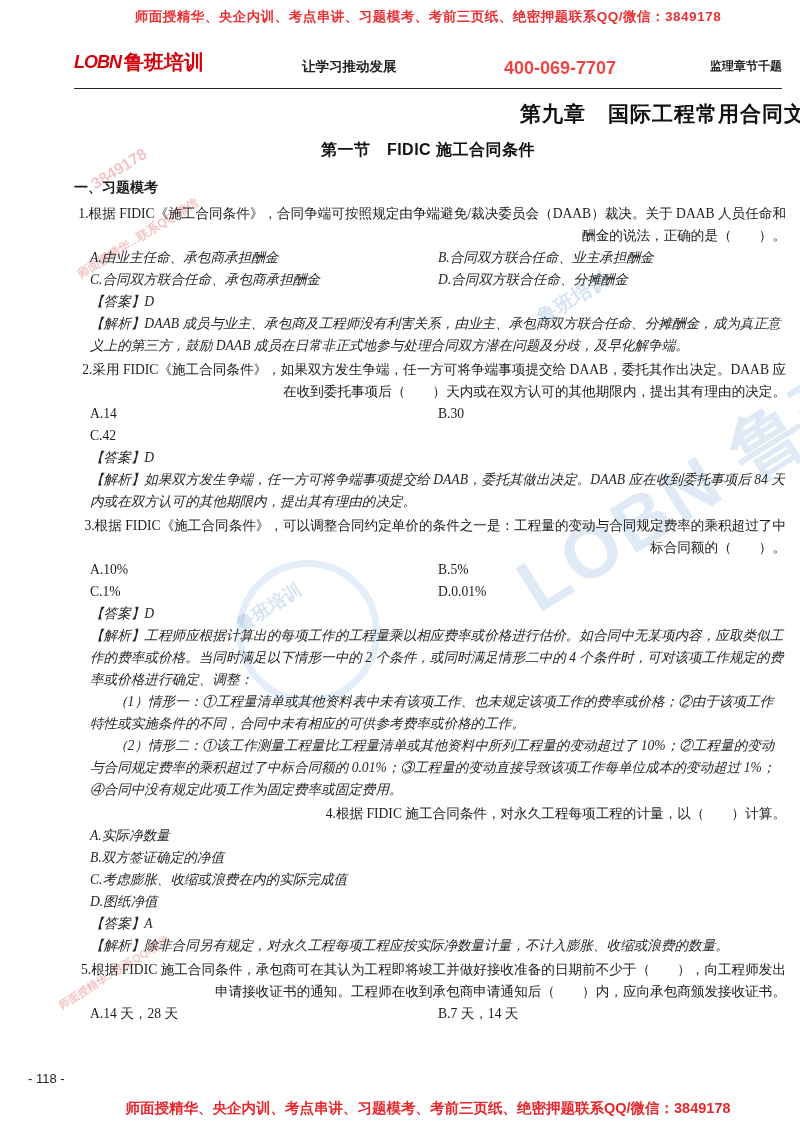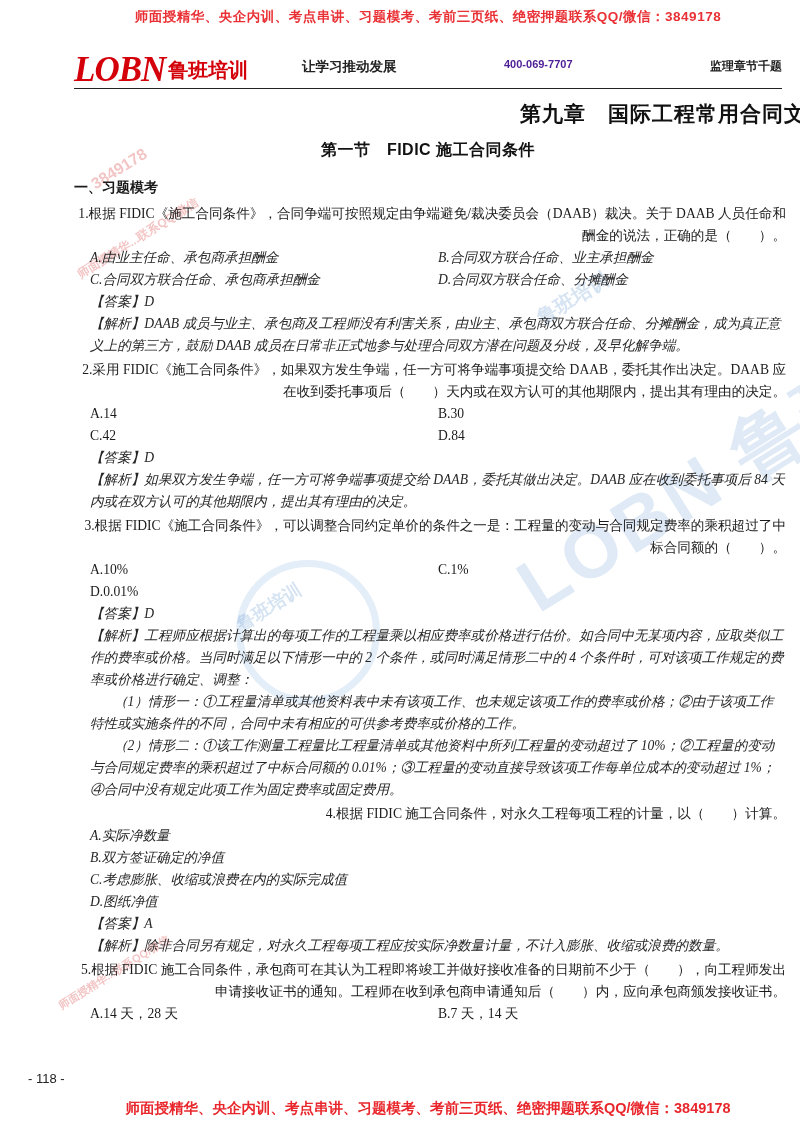--- a/index.html
+++ b/index.html
@@ -50,24 +50,24 @@
     height: 34px;
   }
   .logo-wrap {
     position: absolute;
     left: 0;
     top: 0;
     display: flex;
     align-items: center;
   }
   .logo-lobn {
-    font-family: Liberation Serif, serif;
+    font-family: Liberation Sans, sans-serif;
     font-weight: bold;
     font-style: italic;
-    font-size: 35px;
+    font-size: 18px;
     color: #d4000a;
     letter-spacing: -1px;
     line-height: 1;
   }
   .logo-cn {
     font-family: "Liberation Sans", sans-serif;
     font-weight: bold;
     font-size: 20px;
     color: #d4000a;
     margin-left: 3px;
@@ -80,23 +80,23 @@
     font-family: "Liberation Sans", sans-serif;
     font-size: 13.5px;
     font-weight: bold;
     color: #222;
   }
   .header-phone {
     position: absolute;
     left: 430px;
     top: 6px;
     font-family: "Liberation Sans", sans-serif;
-    font-size: 11px;
-    font-weight: bold;
-    color: #4c1d95;
+    font-size: 18px;
+    font-weight: bold;
+    color: #ef4444;
   }
   .header-right {
     position: absolute;
     right: 0;
     top: 6px;
     font-family: "Liberation Sans", sans-serif;
     font-size: 12px;
     font-weight: bold;
     color: #222;
   }
@@ -285,28 +285,28 @@
       <div class="opt hand">D.合同双方联合任命、分摊酬金</div>
     </div>
     <div class="answer hand">【答案】D</div>
     <div class="analysis hand">【解析】DAAB 成员与业主、承包商及工程师没有利害关系，由业主、承包商双方联合任命、分摊酬金，成为真正意义上的第三方，鼓励 DAAB 成员在日常非正式地参与处理合同双方潜在问题及分歧，及早化解争端。</div>
 
     <div class="q-stem">2.采用 FIDIC《施工合同条件》，如果双方发生争端，任一方可将争端事项提交给 DAAB，委托其作出决定。DAAB 应在收到委托事项后（　　）天内或在双方认可的其他期限内，提出其有理由的决定。</div>
     <div class="opts">
       <div class="opt">A.14</div>
       <div class="opt">B.30</div>
       <div class="opt">C.42</div>
-      <div class="opt">D.84</div>
     </div>
     <div class="answer hand">【答案】D</div>
     <div class="analysis hand">【解析】如果双方发生争端，任一方可将争端事项提交给 DAAB，委托其做出决定。DAAB 应在收到委托事项后 84 天内或在双方认可的其他期限内，提出其有理由的决定。</div>
 
     <div class="q-stem">3.根据 FIDIC《施工合同条件》，可以调整合同约定单价的条件之一是：工程量的变动与合同规定费率的乘积超过了中标合同额的（　　）。</div>
     <div class="opts">
       <div class="opt">A.10%</div>
+      <div class="opt">B.5%</div>
       <div class="opt">C.1%</div>
       <div class="opt">D.0.01%</div>
     </div>
     <div class="answer hand">【答案】D</div>
     <div class="analysis hand">【解析】工程师应根据计算出的每项工作的工程量乘以相应费率或价格进行估价。如合同中无某项内容，应取类似工作的费率或价格。当同时满足以下情形一中的 2 个条件，或同时满足情形二中的 4 个条件时，可对该项工作规定的费率或价格进行确定、调整：</div>
     <div class="para-ind hand">（1）情形一：①工程量清单或其他资料表中未有该项工作、也未规定该项工作的费率或价格；②由于该项工作特性或实施条件的不同，合同中未有相应的可供参考费率或价格的工作。</div>
     <div class="para-ind hand">（2）情形二：①该工作测量工程量比工程量清单或其他资料中所列工程量的变动超过了 10%；②工程量的变动与合同规定费率的乘积超过了中标合同额的 0.01%；③工程量的变动直接导致该项工作每单位成本的变动超过 1%；④合同中没有规定此项工作为固定费率或固定费用。</div>
 
     <div class="q-stem">4.根据 FIDIC 施工合同条件，对永久工程每项工程的计量，以（　　）计算。</div>
     <div class="opt-full hand">A.实际净数量</div>

